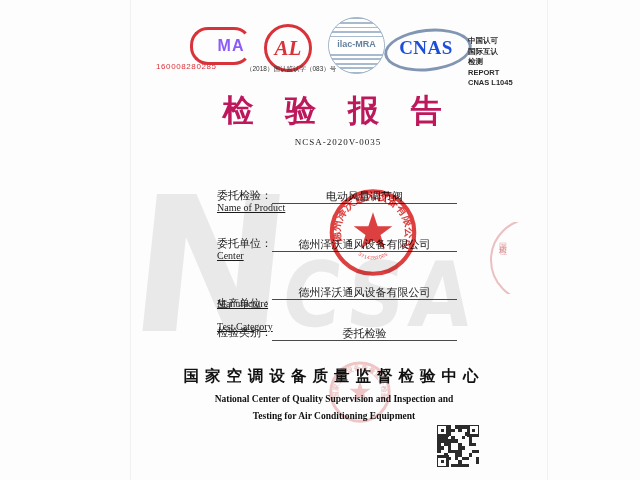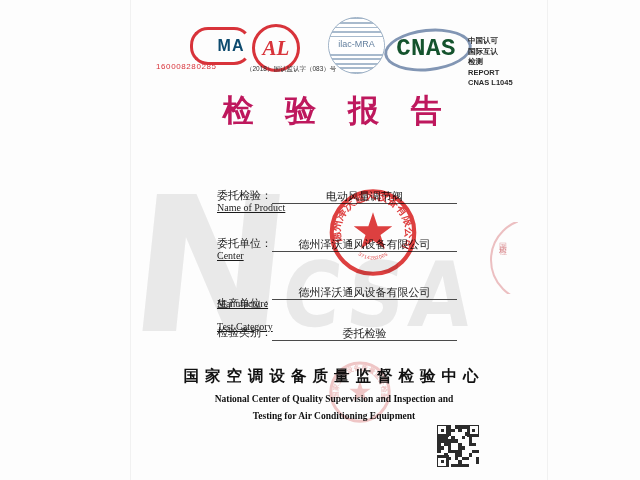--- a/index.html
+++ b/index.html
@@ -8,31 +8,31 @@
   .scan-line{position:absolute;top:0;bottom:0;width:1px;background:#f1f1f1;}
 
   
   .wm{position:absolute;color:#e9e9e9;font-weight:bold;font-family:"DejaVu Sans","Liberation Sans",sans-serif;z-index:0;line-height:1;transform:skewX(-6deg);user-select:none;}
   .wm-n{left:132px;top:172px;font-size:188px;}
   .wm-rest{left:278px;top:250px;font-size:90px;letter-spacing:6px;transform:skewX(-6deg) scaleX(.88);transform-origin:left bottom;}
 
   
   .hdr{position:absolute;z-index:1;}
   .cma-ring{position:absolute;left:190px;top:27px;width:56px;height:32px;border:3px solid #d8333a;border-radius:18px;border-right-color:transparent;display:flex;align-items:center;justify-content:center;}
-  .cma-ring span{color:#0c4a6e;font-weight:bold;font-size:16px;letter-spacing:1px;font-family:"Liberation Sans",sans-serif;margin-left:20px;}
+  .cma-ring span{color:#8b5cf6;font-weight:bold;font-size:16px;letter-spacing:1px;font-family:"Liberation Sans",sans-serif;margin-left:20px;}
   .cma-num{position:absolute;left:156px;top:62px;color:#d8333a;font-size:8px;letter-spacing:.6px;}
-  .cal-circle{position:absolute;left:252px;top:24px;width:42px;height:42px;border:3px solid #d8333a;border-radius:50%;display:flex;align-items:center;justify-content:center;}
+  .cal-circle{position:absolute;left:264px;top:24px;width:42px;height:42px;border:3px solid #d8333a;border-radius:50%;display:flex;align-items:center;justify-content:center;}
   .cal-circle span{color:#d8333a;font-weight:bold;font-style:italic;font-size:21px;font-family:"Liberation Serif",serif;}
   .cal-caption{position:absolute;left:246px;top:65px;font-size:6.5px;color:#333;white-space:nowrap;}
   .ilac{position:absolute;left:328px;top:17px;width:55px;height:55px;border-radius:50%;border:1.5px solid #9cb0c5;background:repeating-linear-gradient(180deg,#a8bacd 0 1.5px,#fff 1.5px 4.5px);overflow:hidden;}
   .ilac-band{position:absolute;left:-2px;right:-2px;top:19px;height:14px;background:#fff;display:flex;align-items:center;justify-content:center;}
-  .ilac-band span{color:#64809f;font-weight:normal;font-size:9px;font-family:"Liberation Sans",sans-serif;}
+  .ilac-band span{color:#64809f;font-weight:bold;font-size:9px;font-family:"Liberation Sans",sans-serif;}
   .cnas{position:absolute;left:386px;top:29px;width:80px;height:38px;display:flex;align-items:center;justify-content:center;}
   .cnas-ellipse{position:absolute;left:-2px;top:0;width:82px;height:36px;border:3px solid #8296b4;border-radius:50%;transform:rotate(-6deg);}
-  .cnas span{position:relative;color:#14532d;font-weight:bold;font-size:24px;font-family:Liberation Mono, monospace;letter-spacing:.5px;}
+  .cnas span{position:relative;color:#1d4ed8;font-weight:bold;font-size:19px;font-family:Liberation Serif, serif;letter-spacing:.5px;}
   .accred{position:absolute;left:468px;top:36px;font-size:7.5px;font-weight:bold;line-height:10.5px;color:#2b2b2b;}
 
   
   .title-wrap{position:absolute;left:130px;width:416px;top:90px;text-align:center;z-index:1;}
   .title-zh{font-size:31px;font-weight:bold;letter-spacing:12px;color:#be185d;font-family:"Liberation Serif","DejaVu Serif",serif;}
   .title-en{margin-top:8px;font-size:20px;letter-spacing:3px;color:#111;font-family:"Liberation Serif","DejaVu Serif",serif;}
   .report-no{margin-top:5px;font-size:9px;letter-spacing:1px;color:#222;font-family:"Liberation Serif","DejaVu Serif",serif;}
 
   
   .field-row{position:absolute;left:0;top:0;width:640px;z-index:1;}
@@ -92,20 +92,21 @@
   <div class="accred hdr">
     <div>中国认可</div>
     <div>国际互认</div>
     <div>检测</div>
     <div>REPORT</div>
     <div>CNAS L1045</div>
   </div>
 
   <div class="title-wrap">
     <div class="title-zh">检 验 报 告</div>
+    <div class="report-no">NCSA-2020V-0035</div>
   </div>
 
   <div class="field-row">
     <div class="lz" style="top:188px;">委托检验：</div>
     <div class="le" style="top:202px;">Name of Product</div>
     <div class="fval" style="top:189px;">电动风量调节阀</div>
     <div class="fline" style="top:203px;"></div>
   </div>
   <div class="field-row">
     <div class="lz" style="top:236px;">委托单位：</div>

